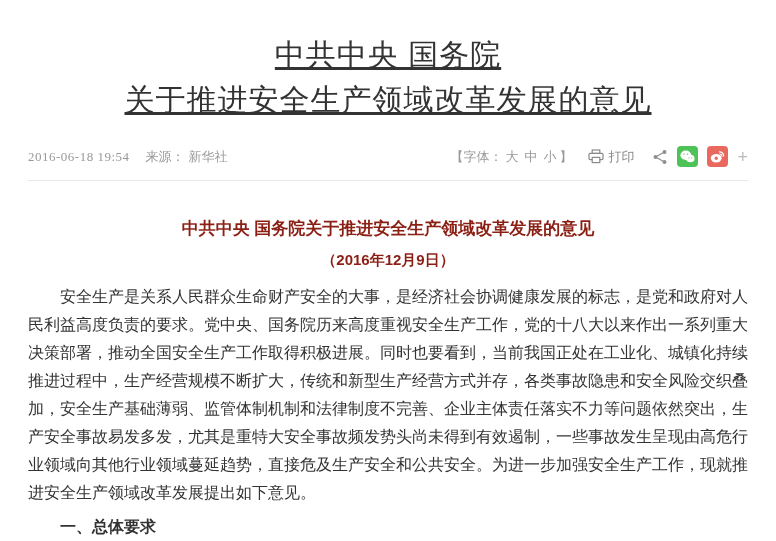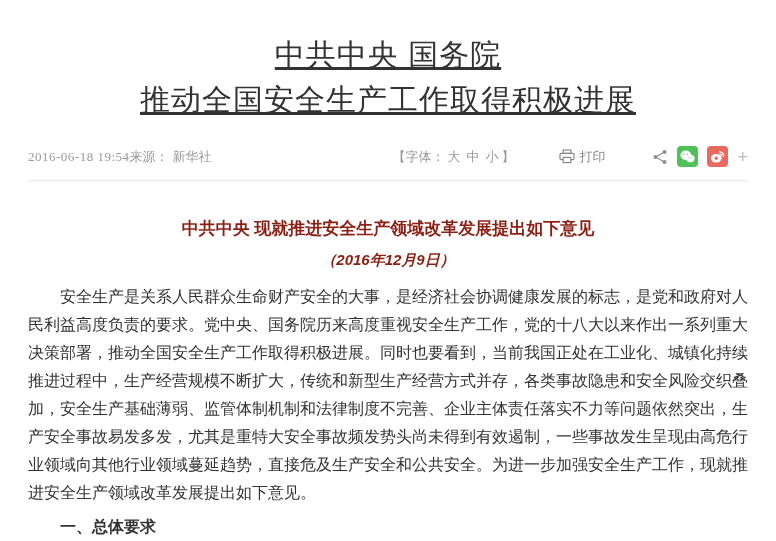--- a/index.html
+++ b/index.html
@@ -9,23 +9,23 @@
 
   
   .title-block { margin-top: 32px; text-align: center; text-decoration: underline; }
   .title-line { font-size: 30px; line-height: 45px; font-weight: 400; color: #333333; letter-spacing: 1px; }
 
   
   .meta-row { margin-top: 24px; display: flex; justify-content: space-between; align-items: center;
               font-size: 13px; color: #999999; font-family: "Liberation Serif", serif; }
   .meta-left { display: flex; align-items: center; }
   .meta-datetime { letter-spacing: 0.5px; }
-  .meta-source-label { }
+  .meta-source-label { margin-left: 16px; }
   .meta-source-value { margin-left: 4px; }
-  .meta-right { display: flex; align-items: center; gap: 29px; }
+  .meta-right { display: flex; align-items: center; }
   .fontsize-ctl { display: flex; align-items: center; color: #999999; }
   .fontsize-link { margin: 0 3px; cursor: pointer; }
   .print-btn { display: flex; align-items: center; margin-left: 16px; cursor: pointer; color: #8a8a8a; }
   .print-btn svg { margin-right: 4px; display: block; }
   .share-group { display: flex; align-items: center; margin-left: 18px; }
   .share-nodes-btn { display: flex; align-items: center; cursor: pointer; }
   .sq-icon { width: 21px; height: 21px; border-radius: 4px; margin-left: 9px; display: flex;
              align-items: center; justify-content: center; cursor: pointer; }
   .sq-wechat { background: #4dc257; }
   .sq-weibo { background: #e9695f; }
@@ -33,32 +33,32 @@
                 font-family: "Liberation Sans", sans-serif; cursor: pointer; }
 
   .divider { margin-top: 13px; border-top: 1px solid #e8e8e8; height: 0; }
 
   
   .article { padding-top: 26px; font-size: 16px; line-height: 28px; color: #333333; }
   .dateline { text-indent: 2em; }
   .doc-title { margin-top: 10px; text-align: center; font-weight: bold; font-size: 17px;
                line-height: 24px; color: #8c1f14; }
   .doc-date { margin-top: 8px; text-align: center; font-weight: bold; font-size: 15px;
-              line-height: 22px; color: #8c1f14; font-style: italic; }
+              line-height: 22px; color: #8c1f14; }
   .body-para { margin-top: 12px; text-indent: 2em; text-align: justify; }
   .section-heading { margin-top: 6px; text-indent: 2em; font-weight: bold; }
 </style>
 </head>
 <body>
 
 <div class="page">
 
   <div class="title-block">
     <div class="title-line">中共中央 国务院</div>
-    <div class="title-line">推动全国安全生产工作取得积极进展</div>
+    <div class="title-line">关于推进安全生产领域改革发展的意见</div>
   </div>
 
   <div class="meta-row">
     <div class="meta-left">
       <span class="meta-datetime">2016-06-18 19:54</span>
       <span class="meta-source-label">来源：</span>
       <span class="meta-source-value">新华社</span>
     </div>
     <div class="meta-right">
       <span class="fontsize-ctl">
@@ -106,19 +106,19 @@
         <span class="more-share">
           <span>+</span>
         </span>
       </span>
     </div>
   </div>
 
   <div class="divider"></div>
 
   <div class="article">
-    <p class="doc-title">中共中央 现就推进安全生产领域改革发展提出如下意见</p>
+    <p class="doc-title">中共中央 国务院关于推进安全生产领域改革发展的意见</p>
     <p class="doc-date">（2016年12月9日）</p>
     <p class="body-para">安全生产是关系人民群众生命财产安全的大事，是经济社会协调健康发展的标志，是党和政府对人民利益高度负责的要求。党中央、国务院历来高度重视安全生产工作，党的十八大以来作出一系列重大决策部署，推动全国安全生产工作取得积极进展。同时也要看到，当前我国正处在工业化、城镇化持续推进过程中，生产经营规模不断扩大，传统和新型生产经营方式并存，各类事故隐患和安全风险交织叠加，安全生产基础薄弱、监管体制机制和法律制度不完善、企业主体责任落实不力等问题依然突出，生产安全事故易发多发，尤其是重特大安全事故频发势头尚未得到有效遏制，一些事故发生呈现由高危行业领域向其他行业领域蔓延趋势，直接危及生产安全和公共安全。为进一步加强安全生产工作，现就推进安全生产领域改革发展提出如下意见。</p>
     <p class="section-heading">一、总体要求</p>
   </div>
 
 </div>
 
 </body></html>

